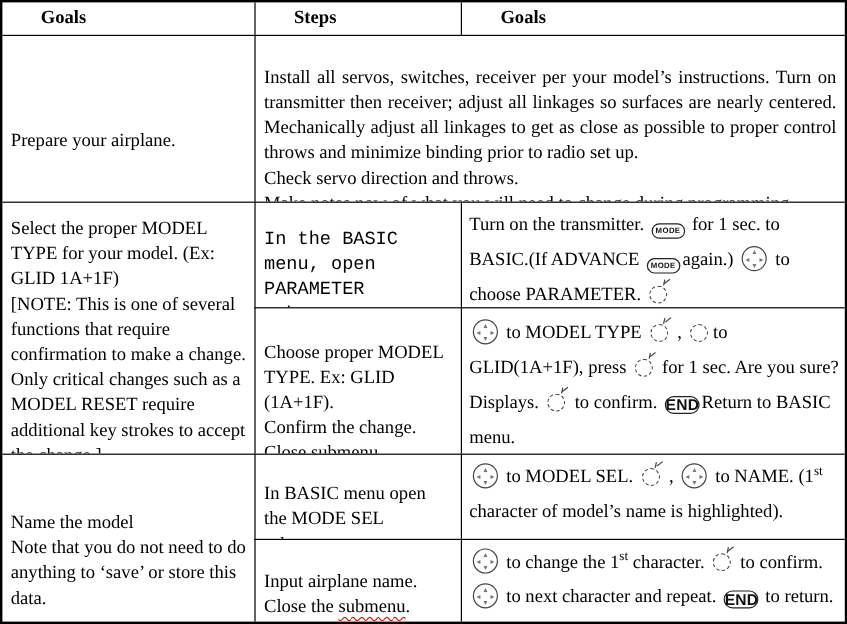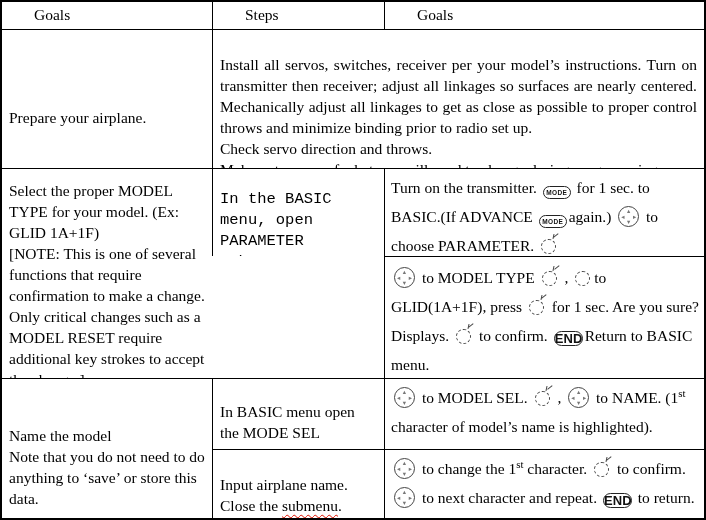--- a/index.html
+++ b/index.html
@@ -22,21 +22,21 @@
   .cell{
     box-sizing:border-box;
     font-size:15.5px;
     line-height:21px;
     padding:2px 7px;
     overflow:hidden;
   }
   .bl{border-left:1px solid #000;}
   .bt{border-top:1px solid #000;}
   .hdr{
-    font-weight:normal;
+    font-weight:bold;
     padding-left:32px;
     padding-top:3px;
     line-height:20px;
   }
   .vcenter{display:flex;align-items:center;}
   .vcenter > div{width:100%;margin-top:36px;}
   .justify{text-align:justify;}
   .inputs{
     line-height:29px;
     padding:4px 4px 2px 6px;
@@ -115,20 +115,23 @@
 
     <div class="cell bt" style="grid-column:1;grid-row:3 / span 2;padding-top:11px;">
       <div>Select the proper MODEL TYPE for your model. (Ex: GLID 1A+1F)<br>[NOTE: This is one of several functions that require confirmation to make a change. Only critical changes such as a MODEL RESET require additional key strokes to accept the change.]</div>
     </div>
     <div class="cell bt bl vcenter" style="grid-column:2;grid-row:3;font-family:Liberation Mono, monospace;">
       <div>In the BASIC menu, open PARAMETER <span class="misspelled">submenu</span>.</div>
     </div>
     <div class="cell bt bl inputs" style="grid-column:3;grid-row:3;">
       <div>Turn on the transmitter. <span class="ic ic-mode-button">MODE</span>  for 1 sec. to BASIC.(If ADVANCE <span class="ic ic-mode-button">MODE</span>again.) <span class="ic ic-cursor-pad"><i class="au">▴</i><i class="ad">▾</i><i class="al">◂</i><i class="ar">▸</i></span> to choose PARAMETER. <span class="ic ic-dial"></span></div>
     </div>
+    <div class="cell bt bl vcenter" style="grid-column:2;grid-row:4;">
+      <div>Choose proper MODEL TYPE. Ex: GLID (1A+1F).<br>Confirm the change.<br>Close <span class="misspelled">submenu</span>.</div>
+    </div>
     <div class="cell bt bl inputs" style="grid-column:3;grid-row:4;padding-top:6px;">
       <div><span class="ic ic-cursor-pad"><i class="au">▴</i><i class="ad">▾</i><i class="al">◂</i><i class="ar">▸</i></span> to MODEL TYPE <span class="ic ic-dial"></span> , <span class="ic ic-dial-plain"></span>to GLID(1A+1F), press <span class="ic ic-dial"></span> for 1 sec. Are you sure? Displays. <span class="ic ic-dial"></span> to confirm. <span class="ic ic-end-button">END</span>Return to BASIC menu.</div>
     </div>
 
     <div class="cell bt vcenter" style="grid-column:1;grid-row:5 / span 2;">
       <div>Name the model<br>Note that you do not need to do anything to ‘save’ or store this data.</div>
     </div>
     <div class="cell bt bl vcenter" style="grid-column:2;grid-row:5;">
       <div>In BASIC menu open the MODE SEL <span class="misspelled">submenu</span>.</div>
     </div>

